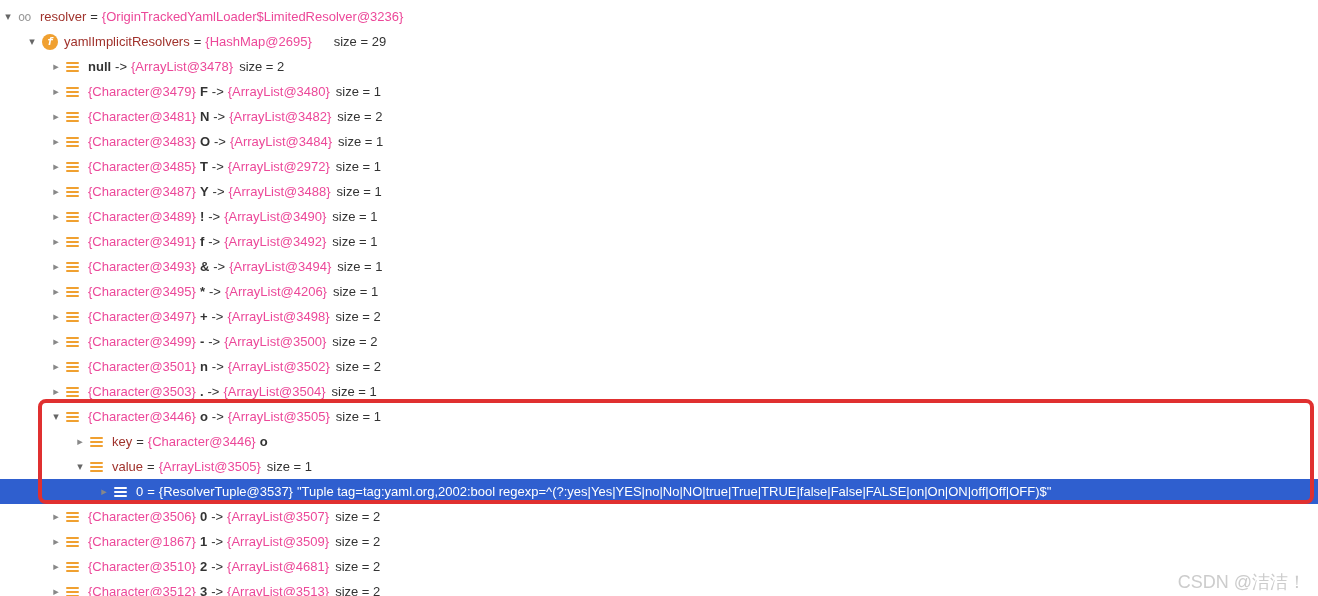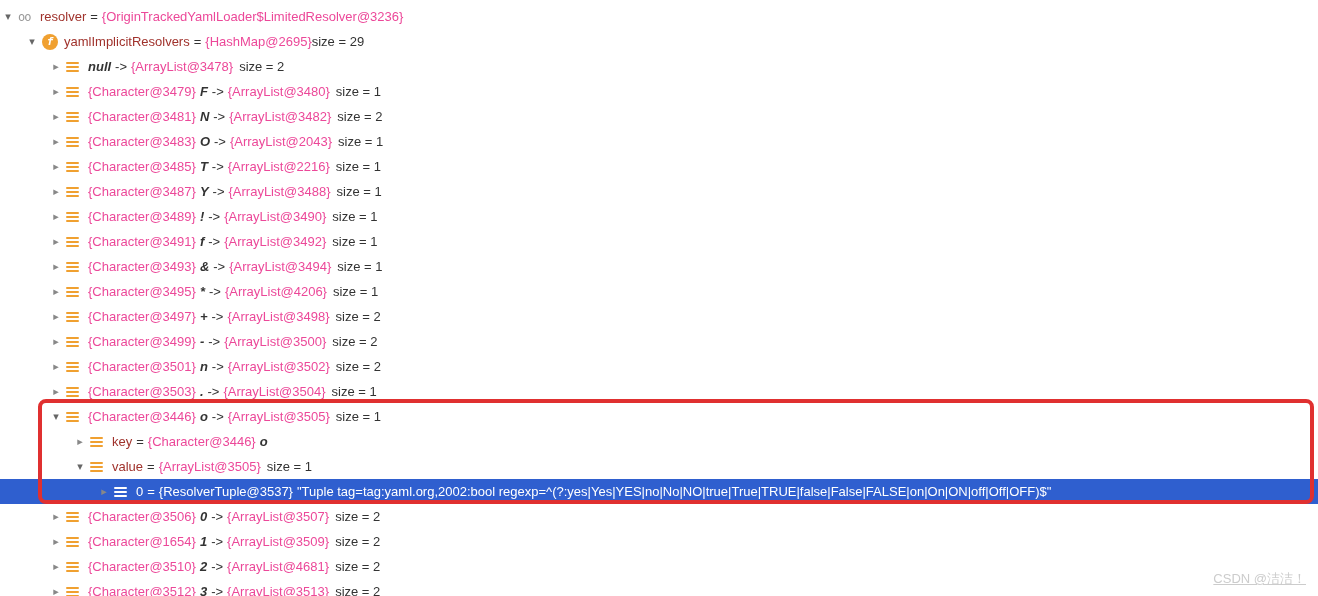--- a/index.html
+++ b/index.html
@@ -55,21 +55,21 @@
   .icon-f {
     width: 16px; height: 16px; border-radius: 50%;
     background: #f0a030;
     display: flex; align-items: center; justify-content: center;
     color: #fff; font-size: 11px; font-weight: bold;
     font-family: monospace; font-style: italic;
   }
   .name { color: #a0322c; font-weight: normal; }
   .eq { color: #333; padding: 0 4px; }
   .objref { color: #ec4899; }
-  .key { color: #333; font-weight: 600; font-style: italic; }
+  .key { color: #333; font-weight: 600; }
   .val { color: #333; }
   .sep { color: #333; padding: 0 4px; }
   .selected {
     background: #2f5fcf;
     color: #fff;
   }
   .selected .name, .selected .objref, .selected .eq,
   .selected .val, .selected .key, .selected .sep { color: #fff; }
   .selected .arrow { color: #fff; }
   .selected .icon-bars span { background: #fff; }
@@ -81,22 +81,21 @@
     height: 105px;
     border: 4px solid #e03030;
     border-radius: 8px;
     pointer-events: none;
   }
   .watermark {
     position: absolute;
     right: 12px;
     top: 570px;
     color: #ccc;
-    font-size: 13px;
-    text-decoration: underline;
+    font-size: 18px;
   }
 </style>
 </head>
 <body>
 
 <div class="row">
   <span class="arrow down"></span>
   <span class="icon">
       <span class="icon-oo">oo</span>
     </span>
@@ -107,21 +106,21 @@
 
 <div class="row">
   <span class="indent"></span>
   <span class="arrow down"></span>
   <span class="icon">
       <span class="icon-f">f</span>
     </span>
   <span class="name">yamlImplicitResolvers</span>
   <span class="eq">=</span>
   <span class="objref">{HashMap@2695}</span>
-  <span class="val" style="padding-left:0">size = 29</span>
+  <span class="val" style="padding-left:22px">size = 29</span>
 </div>
 
 <div id="entries-before">
     <div class="row">
       <span class="indent"></span>
       <span class="indent"></span>
       <span class="arrow right"></span>
       <span class="icon">
         <span class="icon-bars">
           <span></span>
@@ -179,39 +178,39 @@
         <span class="icon-bars">
           <span></span>
           <span></span>
           <span></span>
         </span>
       </span>
       <span class="objref">{Character@3483}</span>
       <span style="padding-left:4px"></span>
       <span class="key">O</span>
       <span class="sep">-&gt;</span>
-      <span class="objref">{ArrayList@2043}</span>
+      <span class="objref">{ArrayList@3484}</span>
       <span class="val" style="padding-left:6px">size = 1</span>
     </div>
     <div class="row">
       <span class="indent"></span>
       <span class="indent"></span>
       <span class="arrow right"></span>
       <span class="icon">
         <span class="icon-bars">
           <span></span>
           <span></span>
           <span></span>
         </span>
       </span>
       <span class="objref">{Character@3485}</span>
       <span style="padding-left:4px"></span>
       <span class="key">T</span>
       <span class="sep">-&gt;</span>
-      <span class="objref">{ArrayList@2216}</span>
+      <span class="objref">{ArrayList@2972}</span>
       <span class="val" style="padding-left:6px">size = 1</span>
     </div>
     <div class="row">
       <span class="indent"></span>
       <span class="indent"></span>
       <span class="arrow right"></span>
       <span class="icon">
         <span class="icon-bars">
           <span></span>
           <span></span>
@@ -467,21 +466,21 @@
       <span class="indent"></span>
       <span class="indent"></span>
       <span class="arrow right"></span>
       <span class="icon">
         <span class="icon-bars">
           <span></span>
           <span></span>
           <span></span>
         </span>
       </span>
-      <span class="objref">{Character@1654}</span>
+      <span class="objref">{Character@1867}</span>
       <span style="padding-left:4px"></span>
       <span class="key">1</span>
       <span class="sep">-&gt;</span>
       <span class="objref">{ArrayList@3509}</span>
       <span class="val" style="padding-left:6px">size = 2</span>
     </div>
     <div class="row">
       <span class="indent"></span>
       <span class="indent"></span>
       <span class="arrow right"></span>

